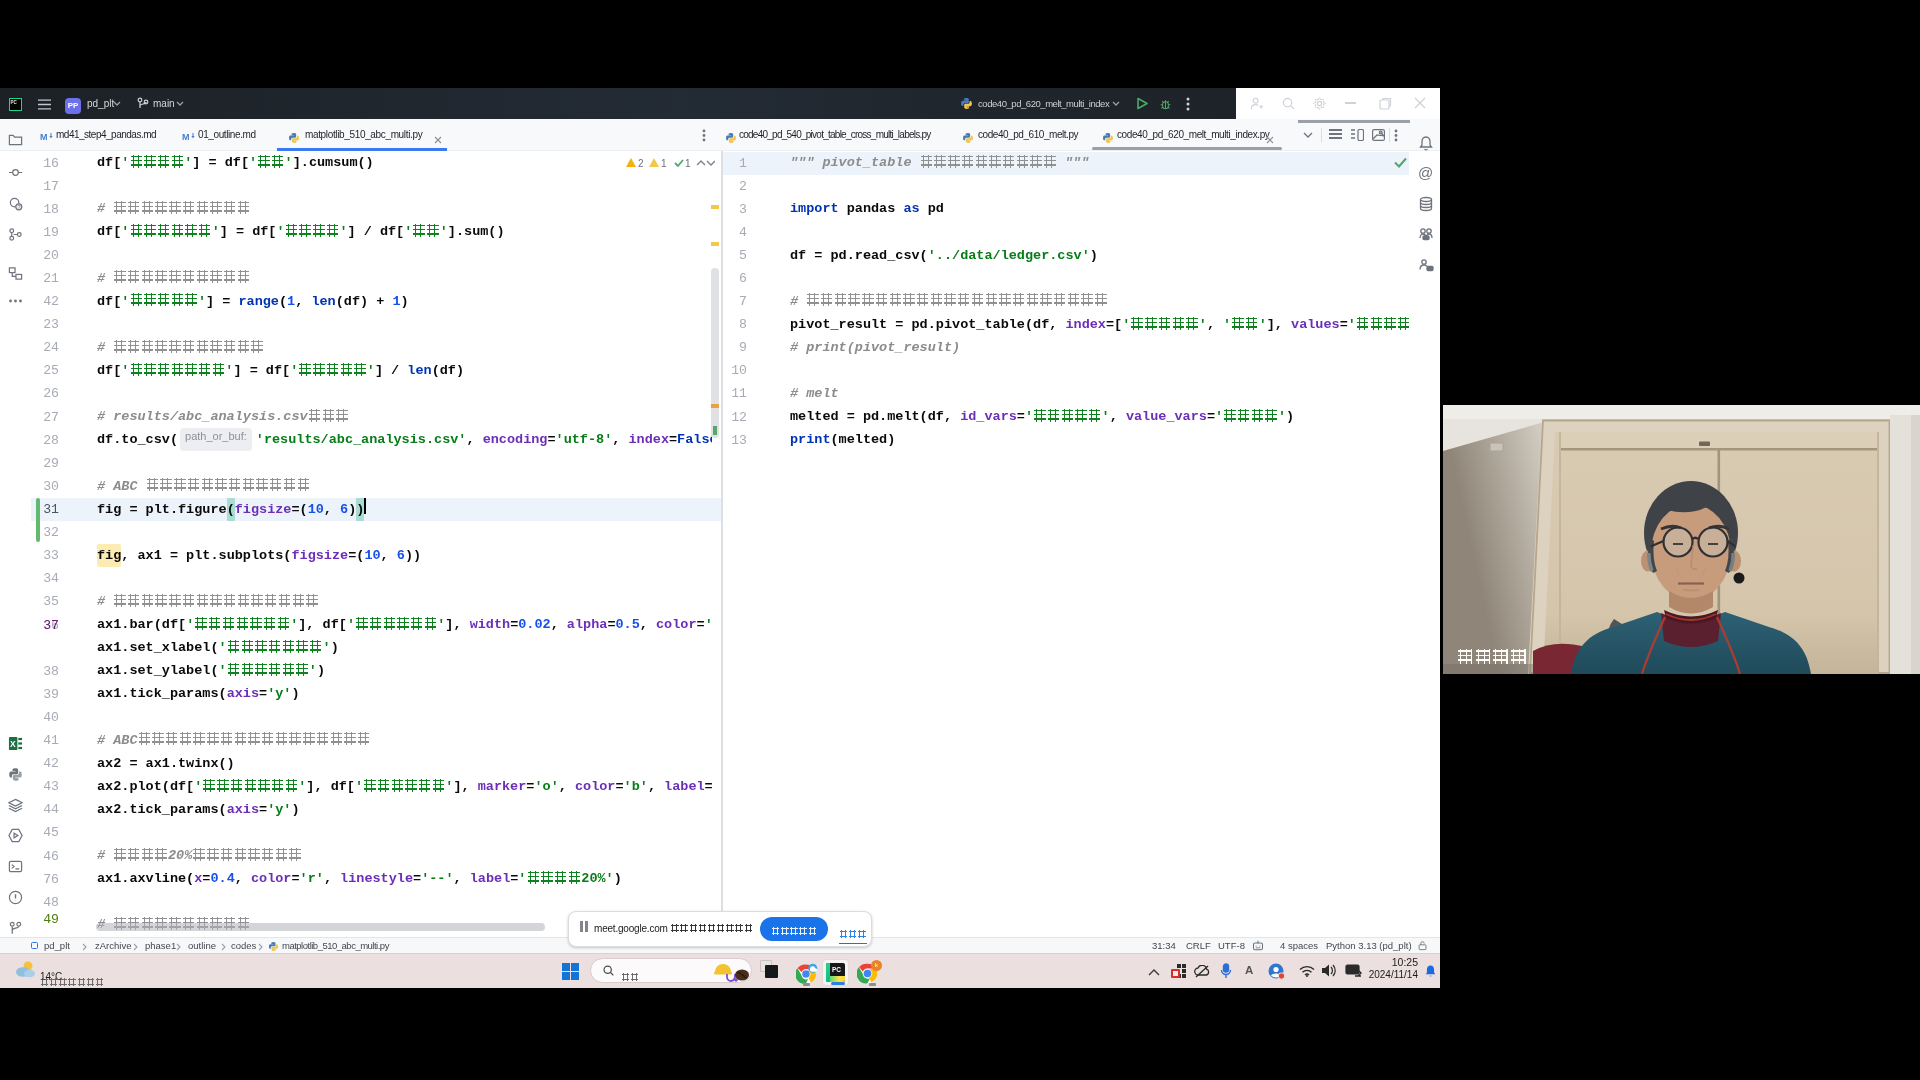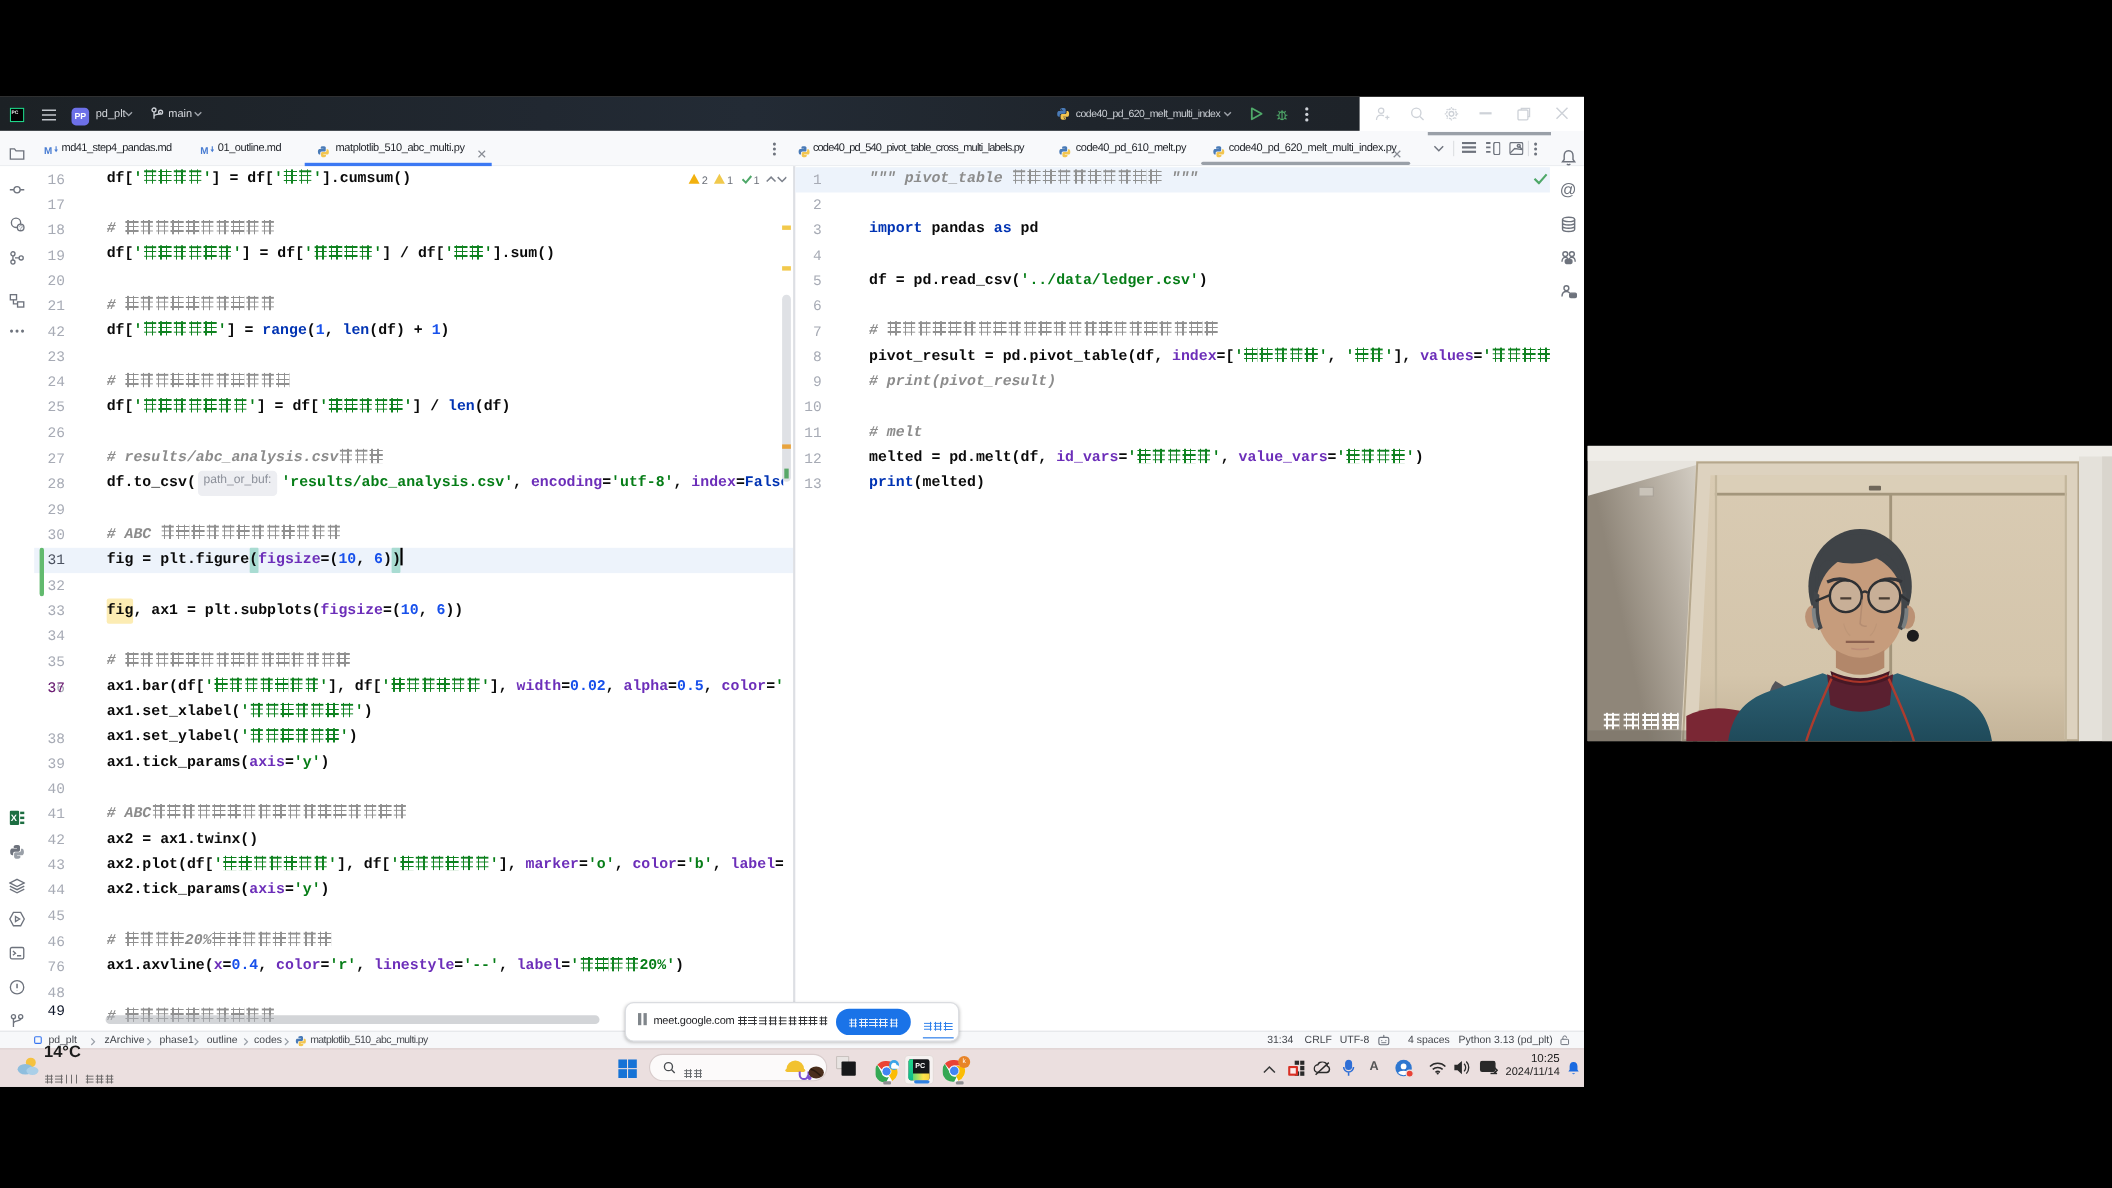--- a/index.html
+++ b/index.html
@@ -197,21 +197,21 @@
 <div class="ln" style="left:15px;top:594.8px;color:#a7abb5">39</div>
 <div class="ln" style="left:15px;top:617.9px;color:#a7abb5">40</div>
 <div class="ln" style="left:15px;top:641.0px;color:#a7abb5">41</div>
 <div class="ln" style="left:15px;top:664.1px;color:#a7abb5">42</div>
 <div class="ln" style="left:15px;top:687.2px;color:#a7abb5">43</div>
 <div class="ln" style="left:15px;top:710.3px;color:#a7abb5">44</div>
 <div class="ln" style="left:15px;top:733.4px;color:#a7abb5">45</div>
 <div class="ln" style="left:15px;top:756.5px;color:#a7abb5">46</div>
 <div class="ln" style="left:15px;top:779.6px;color:#a7abb5">76</div>
 <div class="ln" style="left:15px;top:802.7px;color:#a7abb5">48</div>
-<div class="ln" style="left:15px;top:820px;color:#0f172a">49</div>
+<div class="ln" style="left:15px;top:820px;color:#4d7c0f">49</div>
 <div class="ab" style="left:31px;top:63px;width:681px;height:786px;overflow:hidden">
 <div class="cl" style="left:66px;top:0.1px">df[<span class="s">'<b class="j"></b><b class="j"></b><b class="j"></b><b class="j"></b>'</span>] = df[<span class="s">'<b class="j"></b><b class="j"></b>'</span>].cumsum()</div>
 <div class="cl" style="left:66px;top:46.3px"><span class="c"># <b class="j"></b><b class="j"></b><b class="j"></b><b class="j"></b><b class="j"></b><b class="j"></b><b class="j"></b><b class="j"></b><b class="j"></b><b class="j"></b></span></div>
 <div class="cl" style="left:66px;top:69.3px">df[<span class="s">'<b class="j"></b><b class="j"></b><b class="j"></b><b class="j"></b><b class="j"></b><b class="j"></b>'</span>] = df[<span class="s">'<b class="j"></b><b class="j"></b><b class="j"></b><b class="j"></b>'</span>] / df[<span class="s">'<b class="j"></b><b class="j"></b>'</span>].sum()</div>
 <div class="cl" style="left:66px;top:115.5px"><span class="c"># <b class="j"></b><b class="j"></b><b class="j"></b><b class="j"></b><b class="j"></b><b class="j"></b><b class="j"></b><b class="j"></b><b class="j"></b><b class="j"></b></span></div>
 <div class="cl" style="left:66px;top:138.7px">df[<span class="s">'<b class="j"></b><b class="j"></b><b class="j"></b><b class="j"></b><b class="j"></b>'</span>] = <span class="k">range</span>(<span class="n">1</span>, <span class="k">len</span>(df) + <span class="n">1</span>)</div>
 <div class="cl" style="left:66px;top:184.8px"><span class="c"># <b class="j"></b><b class="j"></b><b class="j"></b><b class="j"></b><b class="j"></b><b class="j"></b><b class="j"></b><b class="j"></b><b class="j"></b><b class="j"></b><b class="j"></b></span></div>
 <div class="cl" style="left:66px;top:208.0px">df[<span class="s">'<b class="j"></b><b class="j"></b><b class="j"></b><b class="j"></b><b class="j"></b><b class="j"></b><b class="j"></b>'</span>] = df[<span class="s">'<b class="j"></b><b class="j"></b><b class="j"></b><b class="j"></b><b class="j"></b>'</span>] / <span class="k">len</span>(df)</div>
 <div class="cl" style="left:66px;top:254.2px"><span class="c"># results/abc_analysis.csv<b class="j"></b><b class="j"></b><b class="j"></b></span></div>
 <div class="cl" style="left:66px;top:277.3px">df.to_csv(<span class="hint">path_or_buf:</span><span class="s">'results/abc_analysis.csv'</span>, <span class="a">encoding</span>=<span class="s">'utf-8'</span>, <span class="a">index</span>=<span class="k">False</span>)</div>
@@ -402,21 +402,21 @@
 <svg class="ico" style="left:1417px;top:852px" width="11" height="11" viewBox="0 0 16 16" fill="none" stroke="#6e737d" stroke-width="1.3">
       <rect x="3" y="7" width="10" height="7" rx="1"></rect>
       <path d="M5.5 7V5a2.5 2.5 0 015 0"></path>
     </svg>
 <div id="taskbar"></div>
 <svg class="ico" style="left:13px;top:871px" width="24" height="20">
       <circle cx="15" cy="7" r="4.5" fill="#f5c240"></circle>
       <ellipse cx="10" cy="13" rx="7" ry="4.8" fill="#8fbede"></ellipse>
       <ellipse cx="16.5" cy="14.5" rx="5.5" ry="3.8" fill="#aacfe8"></ellipse>
     </svg>
-<div class="ab" style="left:40px;top:860px;font-size:15px;font-weight:bold;color:#1c1c1c">14°C</div>
+<div class="ab" style="left:40px;top:883px;font-size:10px;font-weight:normal;color:#1c1c1c">14°C</div>
 <div class="ab" style="left:40px;top:883px;color:#4a4a4a;opacity:.85"><b class="js"></b><b class="js"></b><b class="js"></b><b class="js"></b><b class="js"></b><b class="js"></b><b class="js"></b></div>
 <svg class="ico" style="left:562px;top:875px" width="17" height="17">
       <g fill="#1673d6">
         <rect width="8" height="8"></rect>
         <rect x="9" width="8" height="8"></rect>
         <rect y="9" width="8" height="8"></rect>
         <rect x="9" y="9" width="8" height="8"></rect>
       </g>
     </svg>
 <div class="ab" style="left:590px;top:870px;width:162px;height:25px;background:#fcfafa;border:1px solid #d8cccc;border-radius:13px"></div>

